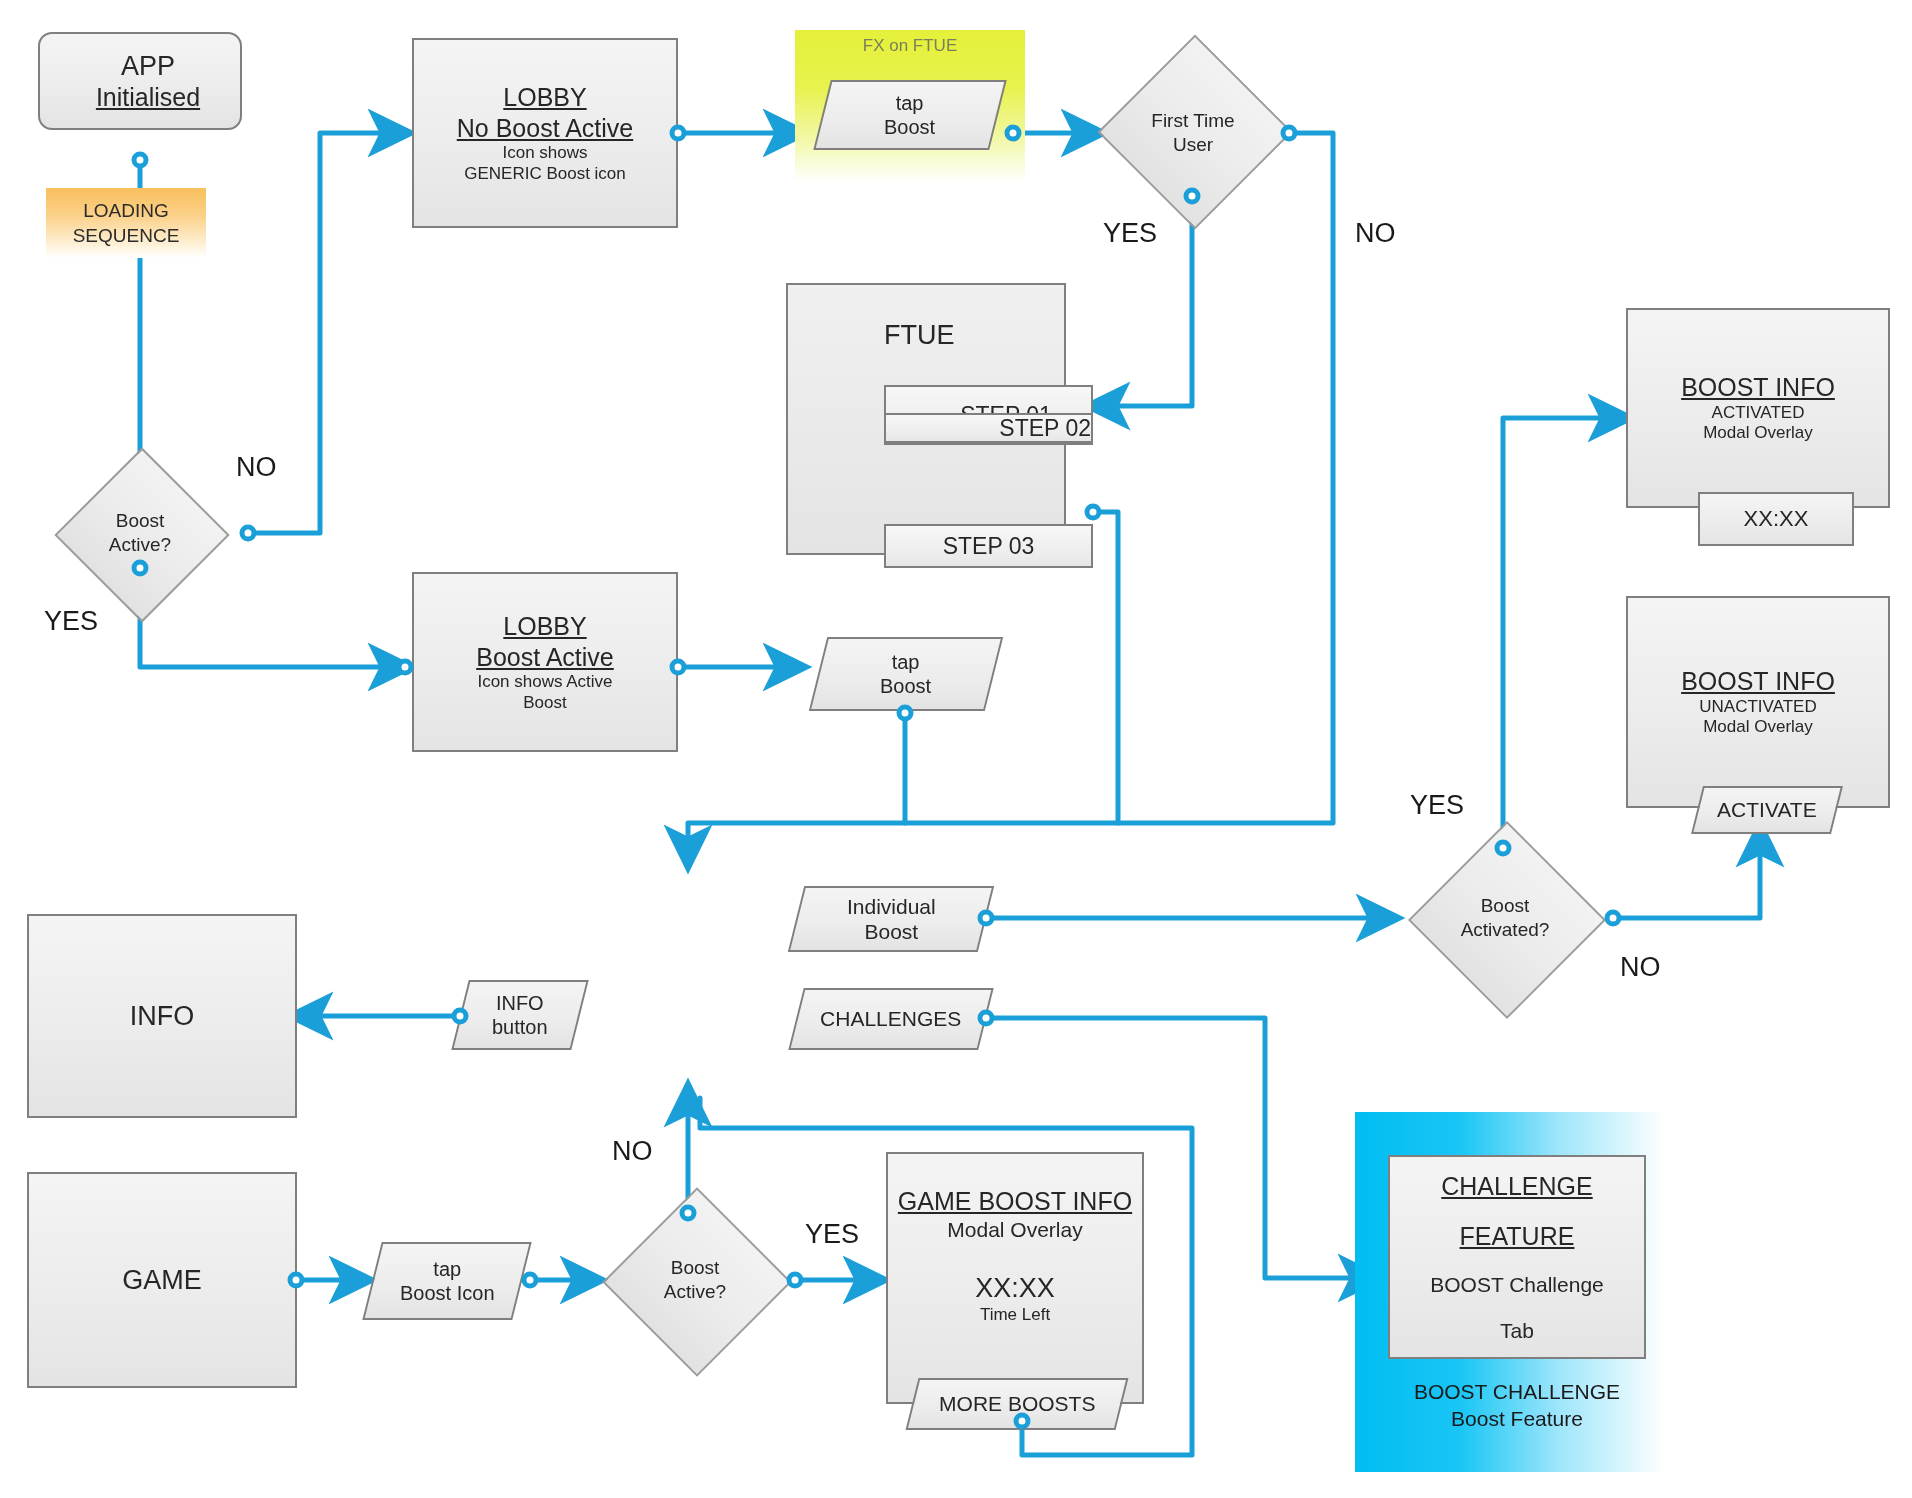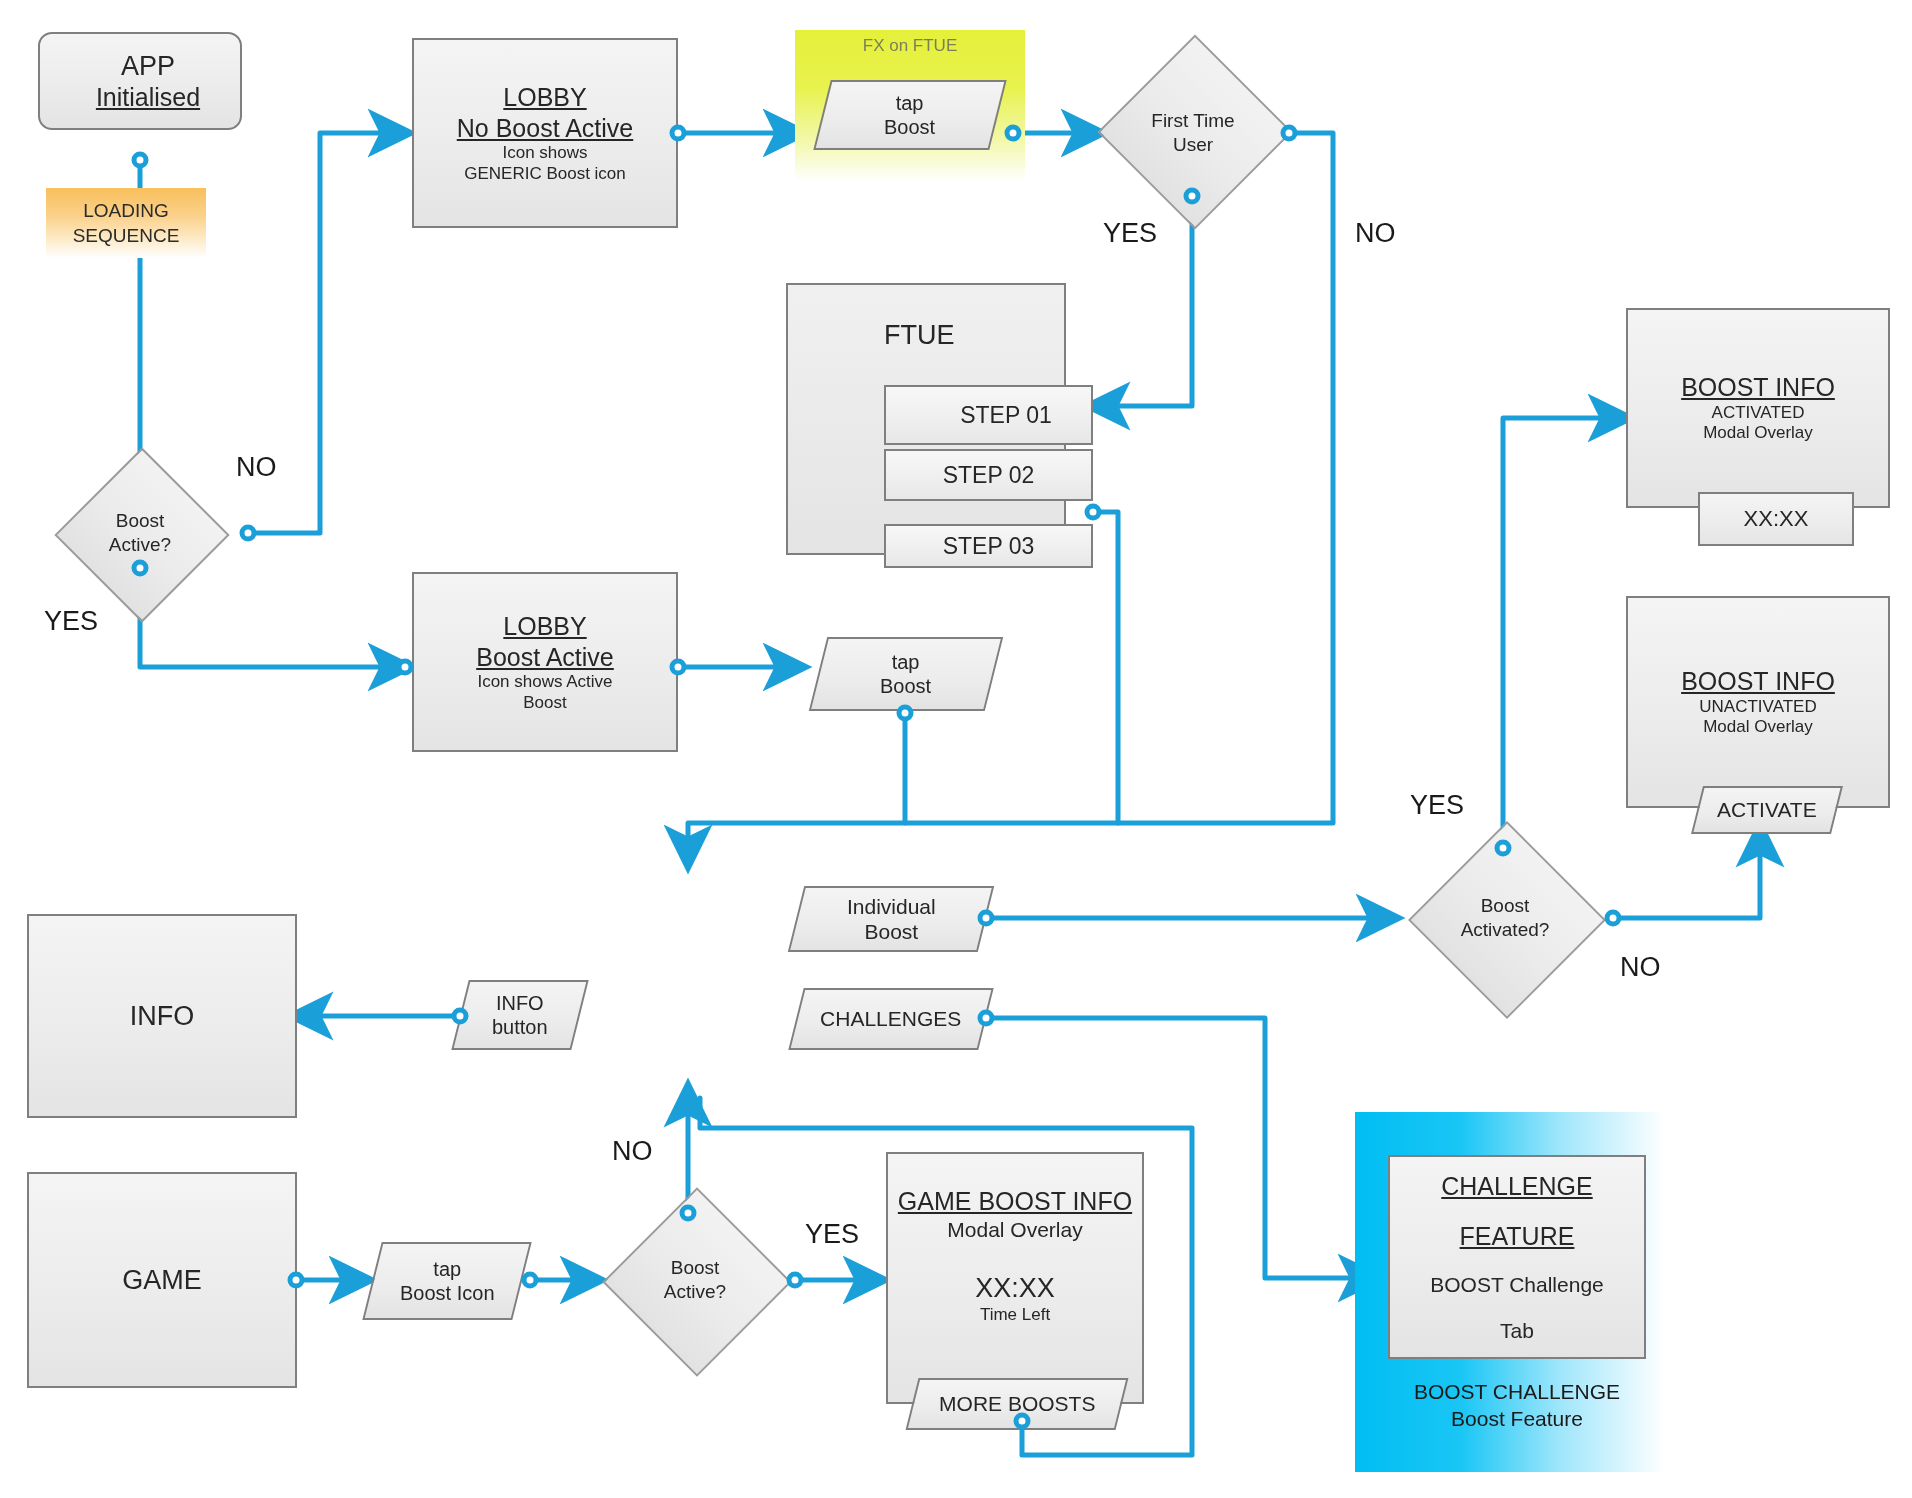--- a/index.html
+++ b/index.html
@@ -169,21 +169,21 @@
     </div>
   </div>
   <div class="edgelabel" style="left:1103px;top:218px;">YES</div>
   <div class="edgelabel" style="left:1355px;top:218px;">NO</div>
 
   <div class="ftuepanel" style="left:786px;top:283px;width:280px;height:272px;"></div>
   <div class="ftuetitle" style="left:884px;top:320px;">FTUE</div>
   <div class="step" style="left:884px;top:385px;width:209px;height:60px;padding-left:35px;">
     <span>STEP 01</span>
   </div>
-  <div class="step" style="left:884px;top:449px;width:209px;height:52px;">
+  <div class="step" style="left:884px;top:413px;width:209px;height:30px;justify-content:flex-end;">
     <span>STEP 02</span>
   </div>
   <div class="step" style="left:884px;top:489px;width:209px;height:44px;margin-top:35px;">
     <span>STEP 03</span>
   </div>
 
   <div class="node" style="left:412px;top:572px;width:266px;height:180px;">
     <div class="t1">LOBBY</div>
     <div class="t1">Boost Active</div>
     <div class="t3">Icon shows Active</div>

